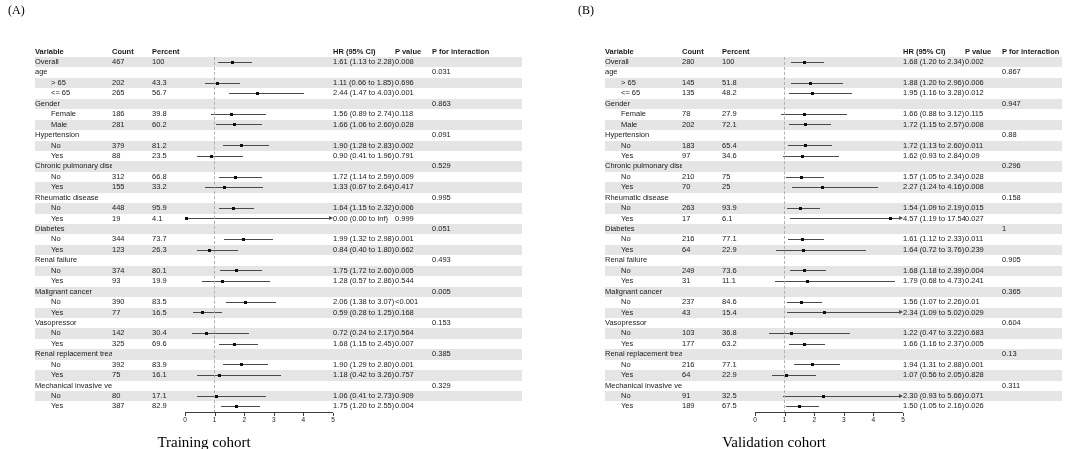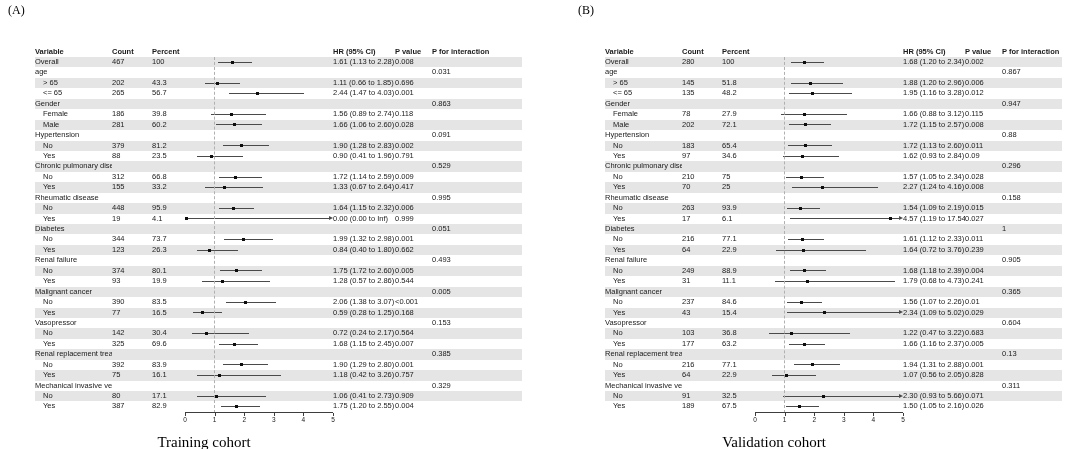--- a/index.html
+++ b/index.html
@@ -8,21 +8,21 @@
   .panel{position:absolute;top:0;height:449px;}
   #panelA{left:0;width:532px;}
   #panelB{left:570px;width:494px;}
   .panel-label{position:absolute;top:3px;left:8px;font-family:"Liberation Serif",serif;font-size:12px;color:#000;}
   .table{position:relative;margin:46px 0 0 35px;width:calc(100% - 45px);}
   #panelB .table{width:calc(100% - 37px);}
   .row{display:grid;grid-template-columns:77px 40px 33px 148px 62px 37px 1fr;height:10.45px;line-height:10.45px;font-size:7.5px;}
   .row.header{height:11px;line-height:11px;font-weight:bold;}
   .row.tint{background:#e5e5e5;}
   .c{overflow:hidden;white-space:nowrap;}
-  .c.sub{padding-left:8px;}
+  .c.sub{padding-left:16px;}
   .c.plot{position:relative;}
   .ci{position:absolute;top:50%;height:1px;margin-top:-0.5px;background:#4a4a4a;}
   .marker{position:absolute;top:50%;width:3px;height:3px;margin-top:-1.5px;background:#0d0d0d;}
   .arrowhead{position:absolute;top:50%;margin-top:-2.5px;width:0;height:0;
     border-left:4px solid #4a4a4a;border-top:2.5px solid transparent;border-bottom:2.5px solid transparent;}
   .refline{position:absolute;left:179px;top:11px;height:356px;width:0;border-left:1px dashed #b0b0b0;}
   .axis{position:relative;margin-left:150px;width:148px;height:17px;border-top:1px solid #3d3d3d;}
   .tick{position:absolute;top:0;width:1px;height:3px;background:#3d3d3d;}
   .ticklab{position:absolute;top:3px;width:12px;text-align:center;font-size:6.5px;color:#222;}
   .cohort{margin-left:130px;width:148px;text-align:center;white-space:nowrap;
@@ -671,21 +671,21 @@
             <div class="c"></div>
             <div class="c"></div>
             <div class="c plot"></div>
             <div class="c"></div>
             <div class="c"></div>
             <div class="c">0.905</div>
           </div>
           <div class="row tint">
             <div class="c sub">No</div>
             <div class="c">249</div>
-            <div class="c">88.9</div>
+            <div class="c">73.6</div>
             <div class="c plot">
               <div class="ci" style="left: 34.928px; width: 35.816px;"></div>
               <div class="marker" style="left: 48.228px;"></div>
             </div>
             <div class="c">1.68 (1.18 to 2.39)</div>
             <div class="c">0.004</div>
             <div class="c"></div>
           </div>
           <div class="row">
             <div class="c sub">Yes</div>

